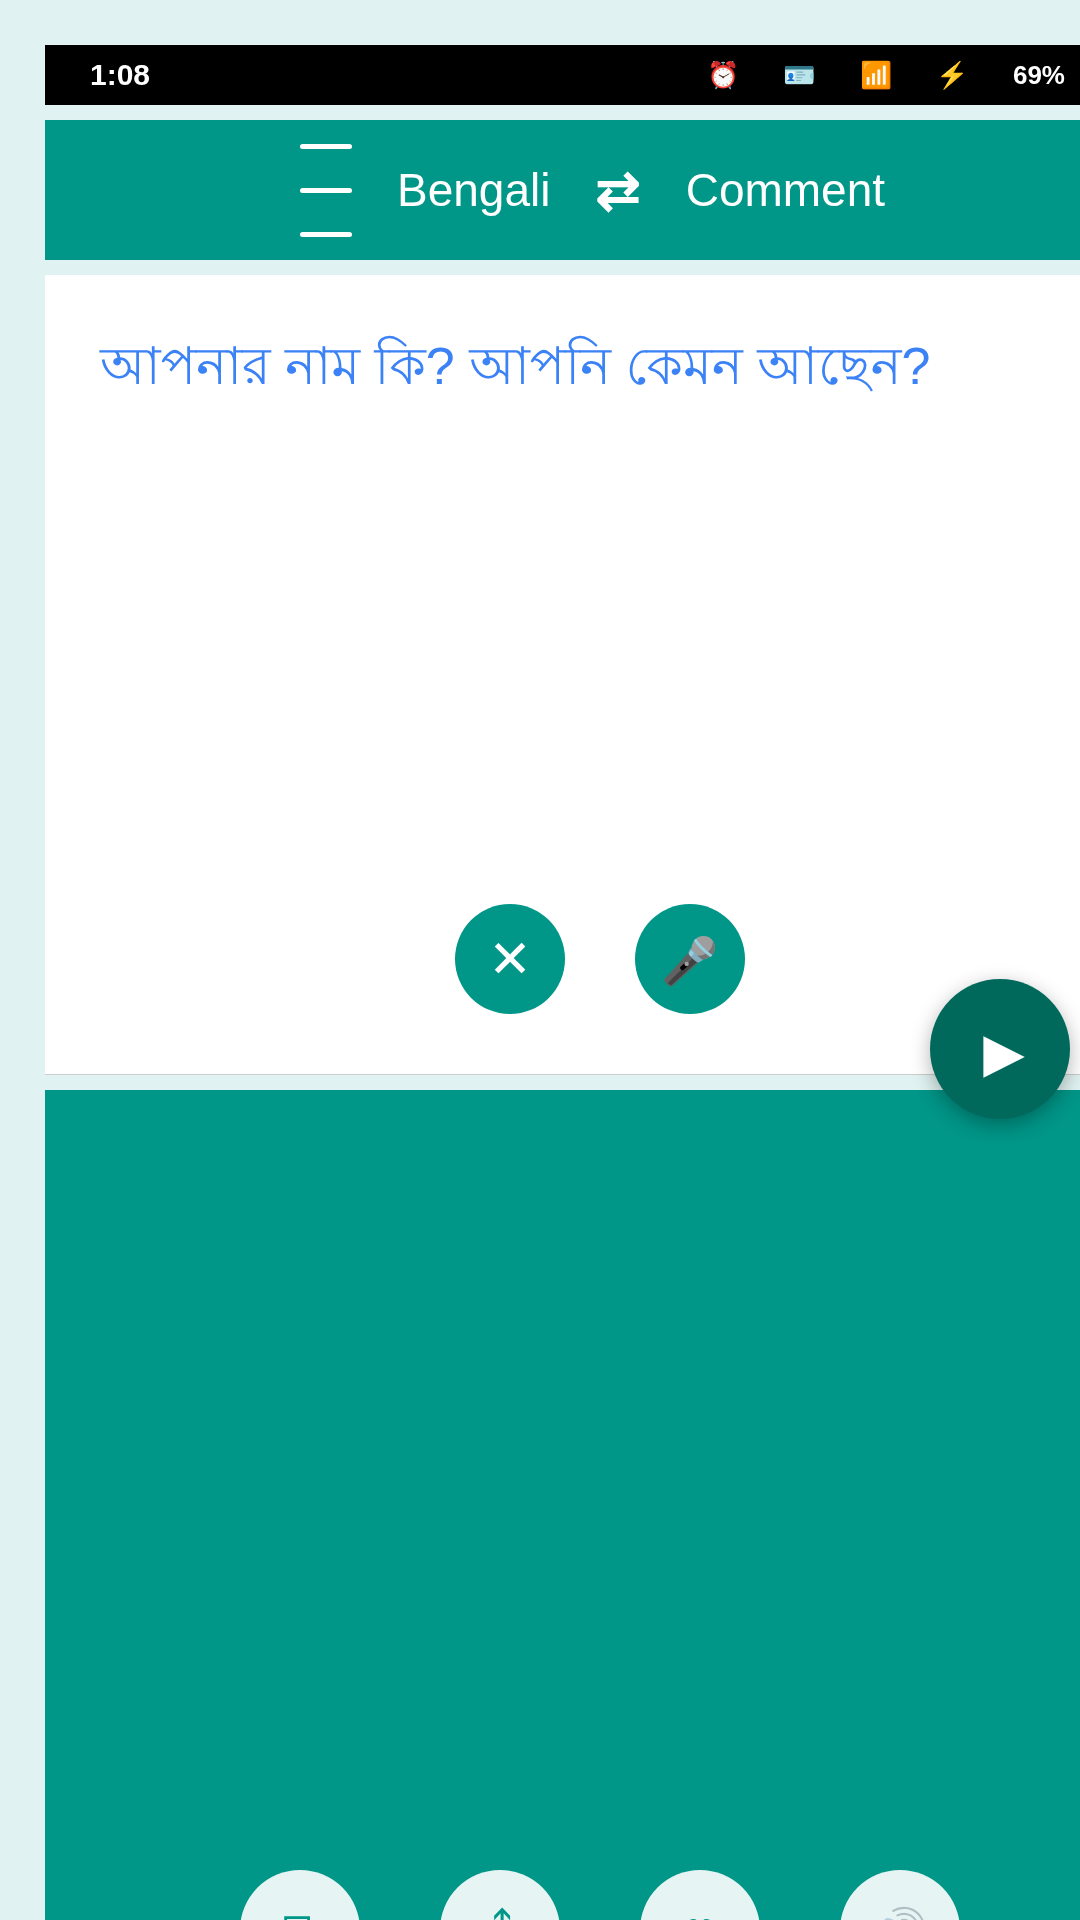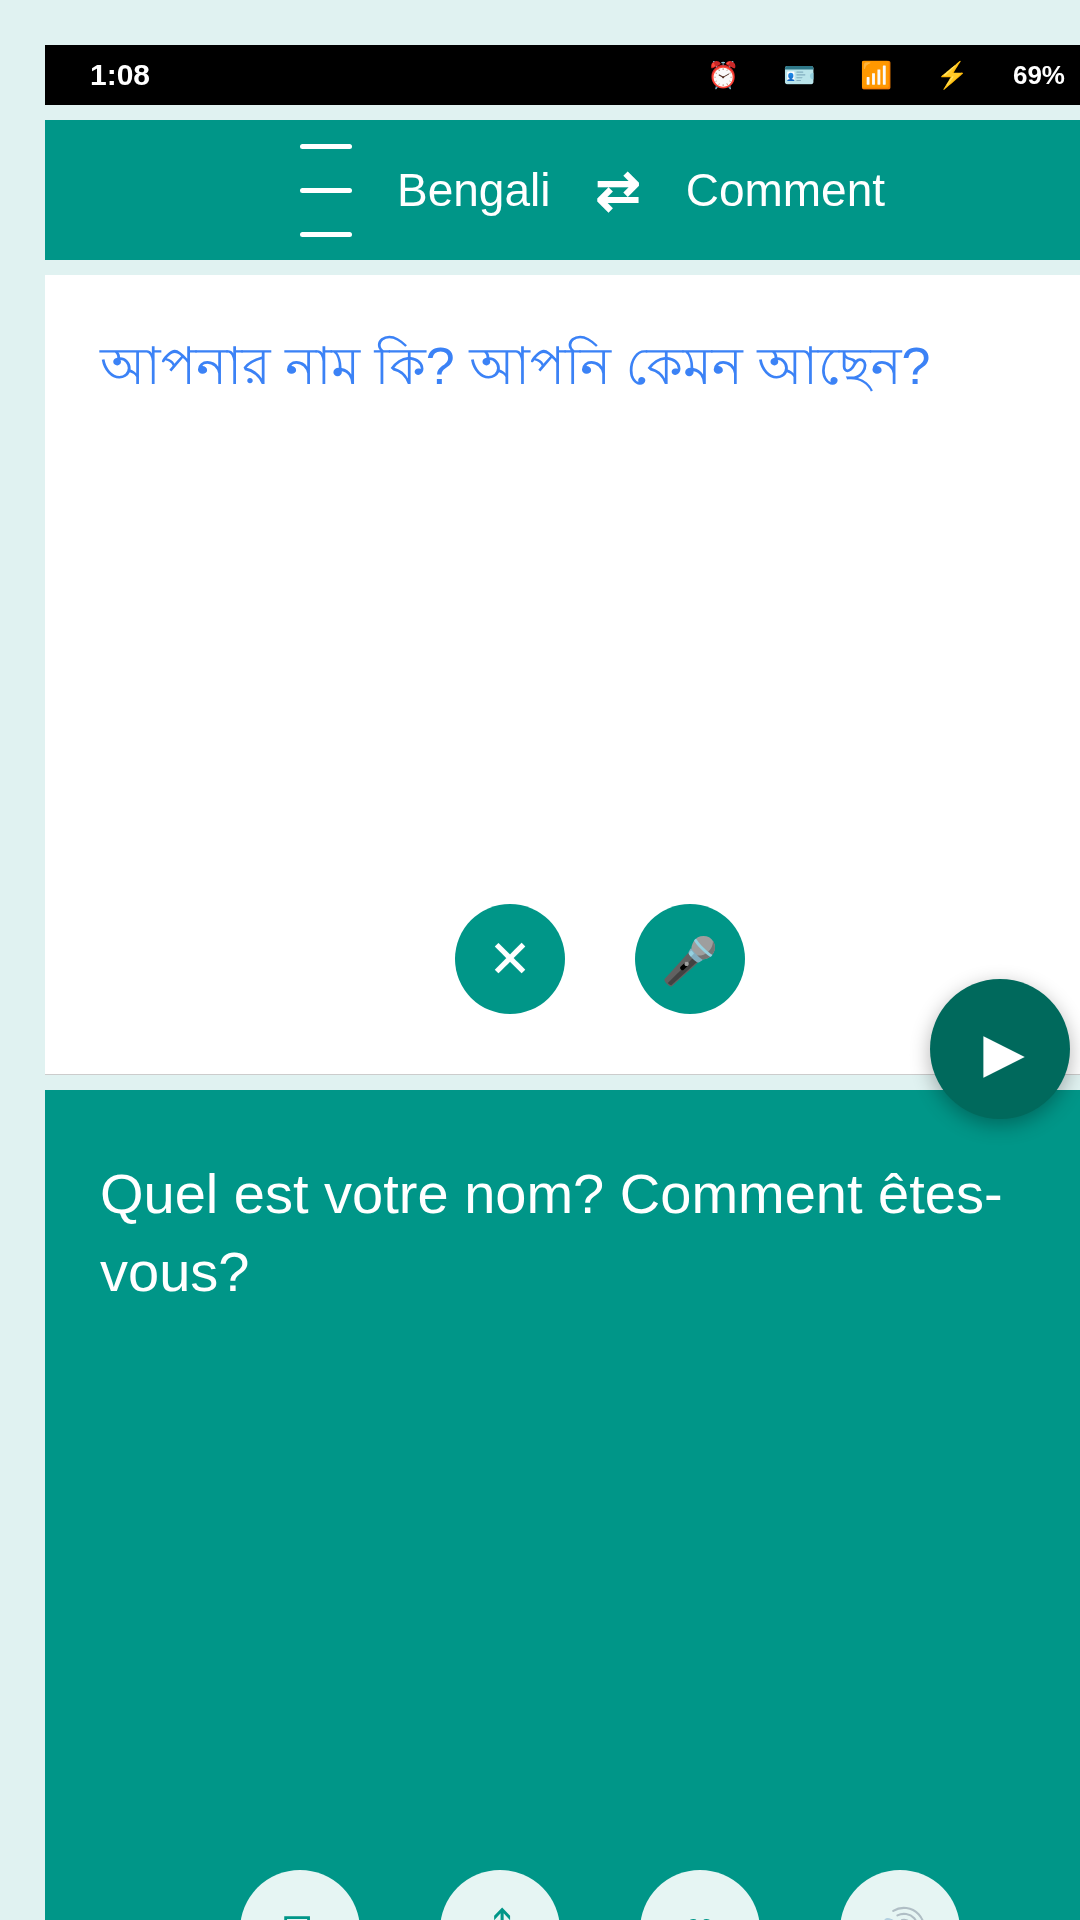--- a/index.html
+++ b/index.html
@@ -245,21 +245,20 @@
       <span class="icon-mic"></span>
     </button>
   </div>
 
   <button class="translate-btn">
     <span class="icon-send"></span>
   </button>
 </div>
 
 <div class="output-panel">
-  <p class="output-text">Quel est votre nom? Comment êtes-vous?</p>
 
   <div class="output-actions">
     <button class="output-circle-btn">
       <span class="icon-copy"></span>
     </button>
     <button class="output-circle-btn">
       <span class="icon-share"></span>
     </button>
     <button class="output-circle-btn">
       <span class="icon-heart"></span>

